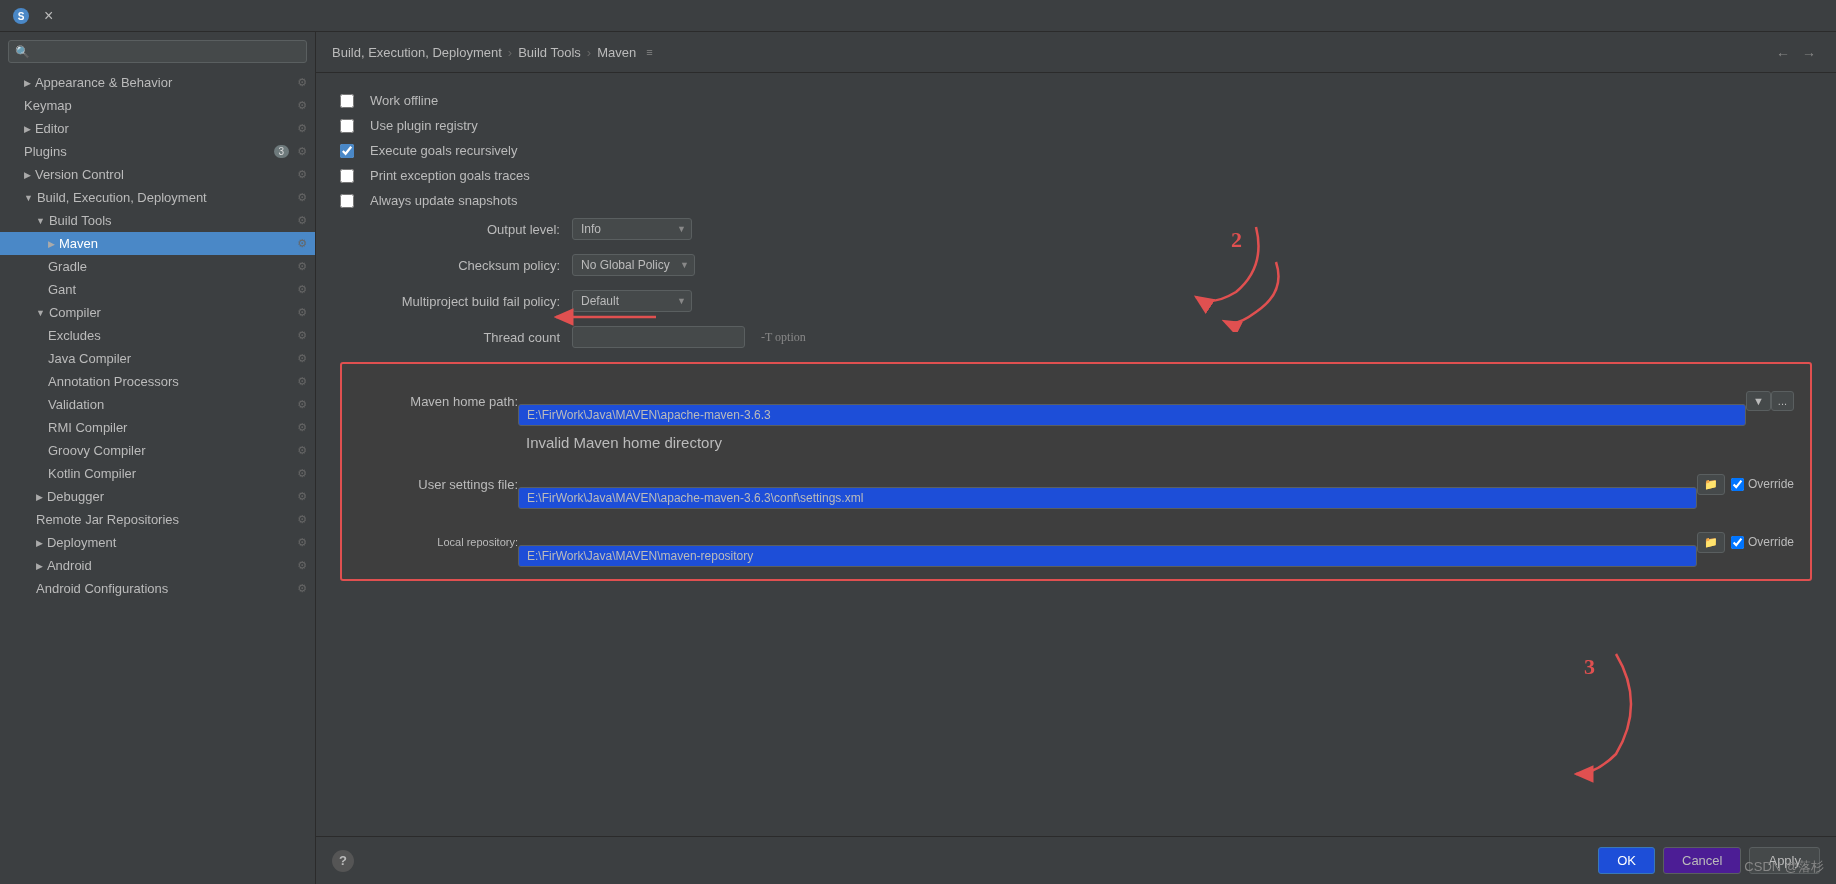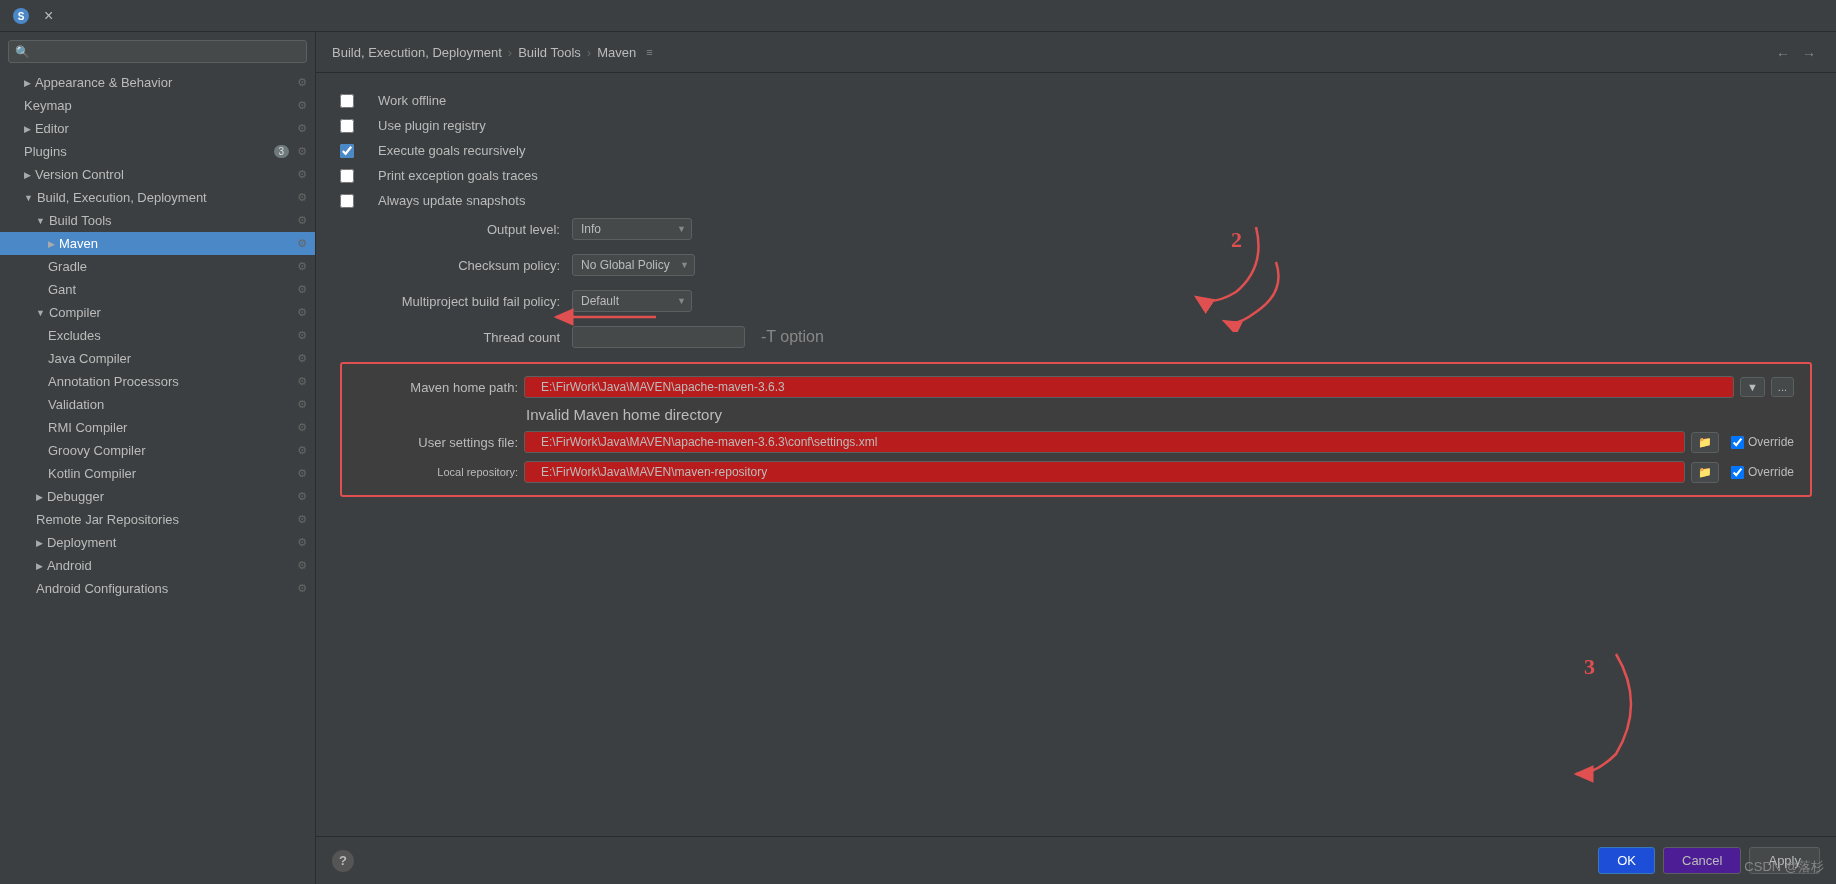--- a/index.html
+++ b/index.html
@@ -99,21 +99,21 @@
       flex: 1;
       padding: 20px 24px;
       overflow-y: auto;
       background: #3c3f41;
     }
 
     .checkbox-row {
       display: flex;
       align-items: center;
       margin-bottom: 10px;
-      gap: 24px;
+      gap: 16px;
     }
     .checkbox-row input[type=checkbox] {
       width: 14px; height: 14px;
       accent-color: #4a88c7;
       cursor: pointer;
     }
     .checkbox-row label { color: #bbb; cursor: pointer; }
 
     .form-row {
       display: flex;
@@ -160,46 +160,46 @@
       border: 1px solid #5a5f60;
       color: #bbb;
       padding: 3px 8px;
       border-radius: 3px;
       font-size: 12px;
       outline: none;
       min-width: 200px;
     }
     .thread-input { min-width: 120px; }
 
-    .t-option-label { color: #888; font-size: 16px; margin-left: 4px; }
+    .t-option-label { color: #888; font-size: 12px; margin-left: 4px; font-family: Liberation Serif, serif; }
 
     
     .error-highlight-box {
       border: 2px solid #e05050;
       border-radius: 3px;
       padding: 12px 16px;
       background: #3e3e3e;
       margin-bottom: 14px;
       position: relative;
     }
     .error-path-row {
       display: flex;
       align-items: center;
-      gap: 6px;
       margin-bottom: 8px;
     }
     .error-path-input {
-      background: #b91c1c;
+      background: #1d4ed8;
       border: 1px solid #5a5f60;
       color: #bbb;
-      padding: 3px 16px;
+      padding: 3px 8px;
       border-radius: 3px;
       font-size: 12px;
       flex: 1;
       min-width: 300px;
+      margin-top: 28px;
     }
     .error-message {
       color: #bbb;
       font-size: 15px;
       padding-left: 4px;
       margin-bottom: 8px;
     }
     .icon-btn {
       background: #45494a;
       border: 1px solid #5a5f60;

